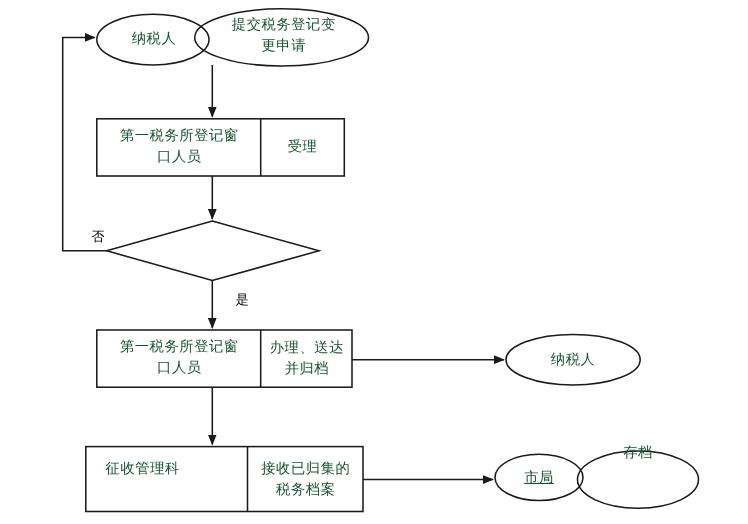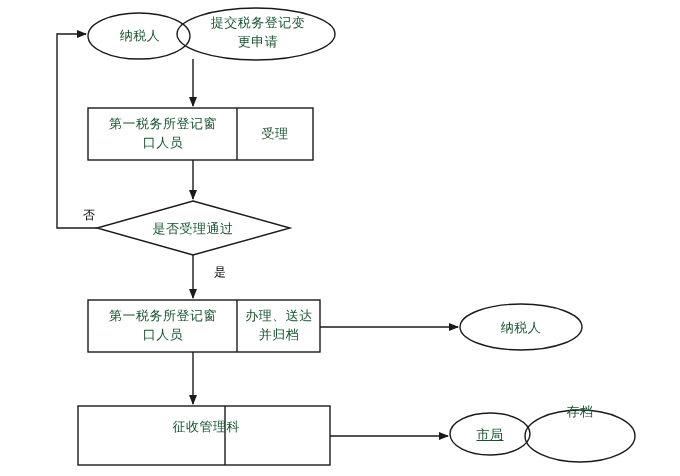--- a/index.html
+++ b/index.html
@@ -93,30 +93,31 @@
   <div class="node-label" style="left:104px; top:26px; width:72px;">纳税人</div>
 
   <div class="node-label" style="left:190px; top:13px; width:136px;">提交税务登记变
 更申请</div>
 
   <div class="node-label" style="left:92px; top:114px; width:142px;">第一税务所登记窗
 口人员</div>
 
   <div class="node-label" style="left:240px; top:124px; width:70px;">受理</div>
 
-  <div class="node-label" style="left:133px; top:219px; width:120px;">是否受理通过</div>
 
   <div class="node-label" style="left:92px; top:306px; width:142px;">第一税务所登记窗
 口人员</div>
 
   <div class="node-label" style="left:240px; top:306px; width:78px;font-family:Liberation Serif, serif;">办理、送达
 并归档</div>
 
-  <div class="node-label left-align" style="left:112px; top:417px; width:128px;text-align:right;">征收管理科</div>
+  <div class="node-label left-align" style="left:96px; top:417px; width:128px;">征收管理科</div>
 
+  <div class="node-label" style="left:228px; top:417px; width:100px;">接收已归集的
+税务档案</div>
 
   <div class="node-label" style="left:485px; top:318px; width:72px;">纳税人</div>
 
   <div class="node-label" style="left:464px; top:425px; width:52px;text-decoration:underline;">市局</div>
 
   <div class="node-label" style="left:554px; top:402px; width:52px;">存档</div>
 
   <div class="edge-label" style="left:80px; top:208px; width:18px;">否</div>
 
   <div class="edge-label" style="left:211px; top:265px; width:18px;">是</div>

